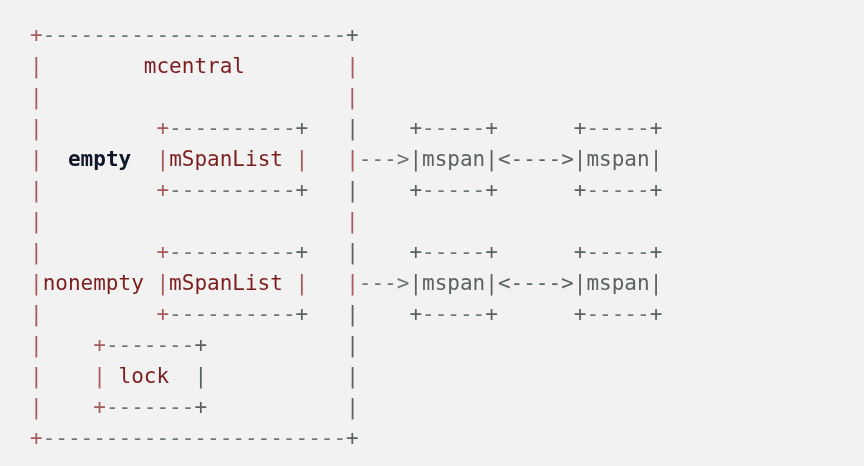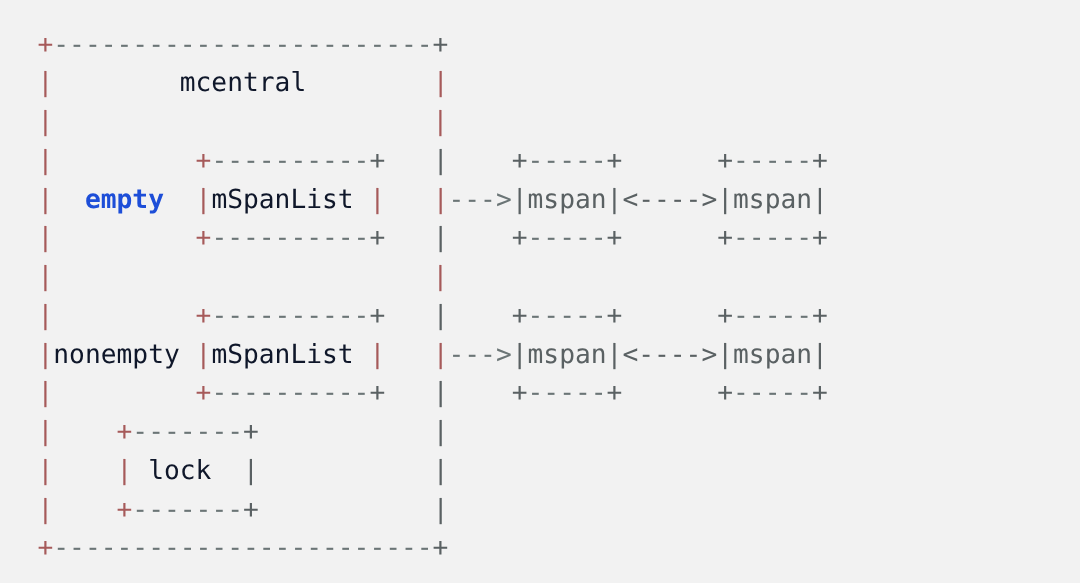--- a/index.html
+++ b/index.html
@@ -26,20 +26,20 @@
     -webkit-font-smoothing: antialiased;
   }
   #diagram .ln {
     display: block;
     height: 31px;
     white-space: pre;
   }
   
   .c-red   { color: #a65a5a; }
   .c-gray  { color: #6b7576; }
-  .c-text  { color: #0f172a; }
+  .c-text  { color: #7f1d1d; }
   .c-mid   { color: #5a6163; }
-  .c-bold  { color: #1d4ed8; font-weight: bold; }
+  .c-bold  { color: #0f172a; font-weight: bold; }
 </style>
 </head>
 <body>
 
 <div id="diagram"><span class="ln"><span class="c-red">+</span><span class="c-gray">------------------------</span><span class="c-mid">+</span></span><span class="ln"><span class="c-red">|</span><span class="c-text">        </span><span class="c-text">mcentral</span><span class="c-text">        </span><span class="c-red">|</span></span><span class="ln"><span class="c-red">|</span><span class="c-text">                        </span><span class="c-red">|</span></span><span class="ln"><span class="c-red">|</span><span class="c-text">         </span><span class="c-red">+</span><span class="c-gray">----------</span><span class="c-mid">+</span><span class="c-text">   </span><span class="c-mid">|</span><span class="c-text">    </span><span class="c-mid">+</span><span class="c-gray">-----</span><span class="c-mid">+</span><span class="c-text">      </span><span class="c-mid">+</span><span class="c-gray">-----</span><span class="c-mid">+</span></span><span class="ln"><span class="c-red">|</span><span class="c-text">  </span><span class="c-bold">empty</span><span class="c-text">  </span><span class="c-red">|</span><span class="c-text">mSpanList </span><span class="c-red">|</span><span class="c-text">   </span><span class="c-red">|</span><span class="c-gray">---&gt;</span><span class="c-mid">|</span><span class="c-mid">mspan</span><span class="c-mid">|</span><span class="c-mid">&lt;----&gt;</span><span class="c-mid">|</span><span class="c-mid">mspan</span><span class="c-mid">|</span></span><span class="ln"><span class="c-red">|</span><span class="c-text">         </span><span class="c-red">+</span><span class="c-gray">----------</span><span class="c-mid">+</span><span class="c-text">   </span><span class="c-mid">|</span><span class="c-text">    </span><span class="c-mid">+</span><span class="c-gray">-----</span><span class="c-mid">+</span><span class="c-text">      </span><span class="c-mid">+</span><span class="c-gray">-----</span><span class="c-mid">+</span></span><span class="ln"><span class="c-red">|</span><span class="c-text">                        </span><span class="c-red">|</span></span><span class="ln"><span class="c-red">|</span><span class="c-text">         </span><span class="c-red">+</span><span class="c-gray">----------</span><span class="c-mid">+</span><span class="c-text">   </span><span class="c-mid">|</span><span class="c-text">    </span><span class="c-mid">+</span><span class="c-gray">-----</span><span class="c-mid">+</span><span class="c-text">      </span><span class="c-mid">+</span><span class="c-gray">-----</span><span class="c-mid">+</span></span><span class="ln"><span class="c-red">|</span><span class="c-text">nonempty </span><span class="c-red">|</span><span class="c-text">mSpanList </span><span class="c-red">|</span><span class="c-text">   </span><span class="c-red">|</span><span class="c-gray">---&gt;</span><span class="c-mid">|</span><span class="c-mid">mspan</span><span class="c-mid">|</span><span class="c-mid">&lt;----&gt;</span><span class="c-mid">|</span><span class="c-mid">mspan</span><span class="c-mid">|</span></span><span class="ln"><span class="c-red">|</span><span class="c-text">         </span><span class="c-red">+</span><span class="c-gray">----------</span><span class="c-mid">+</span><span class="c-text">   </span><span class="c-mid">|</span><span class="c-text">    </span><span class="c-mid">+</span><span class="c-gray">-----</span><span class="c-mid">+</span><span class="c-text">      </span><span class="c-mid">+</span><span class="c-gray">-----</span><span class="c-mid">+</span></span><span class="ln"><span class="c-red">|</span><span class="c-text">    </span><span class="c-red">+</span><span class="c-gray">-------</span><span class="c-mid">+</span><span class="c-text">           </span><span class="c-mid">|</span></span><span class="ln"><span class="c-red">|</span><span class="c-text">    </span><span class="c-red">|</span><span class="c-text"> lock  </span><span class="c-mid">|</span><span class="c-text">           </span><span class="c-mid">|</span></span><span class="ln"><span class="c-red">|</span><span class="c-text">    </span><span class="c-red">+</span><span class="c-gray">-------</span><span class="c-mid">+</span><span class="c-text">           </span><span class="c-mid">|</span></span><span class="ln"><span class="c-red">+</span><span class="c-gray">------------------------</span><span class="c-mid">+</span></span></div>
 
 </body></html>

